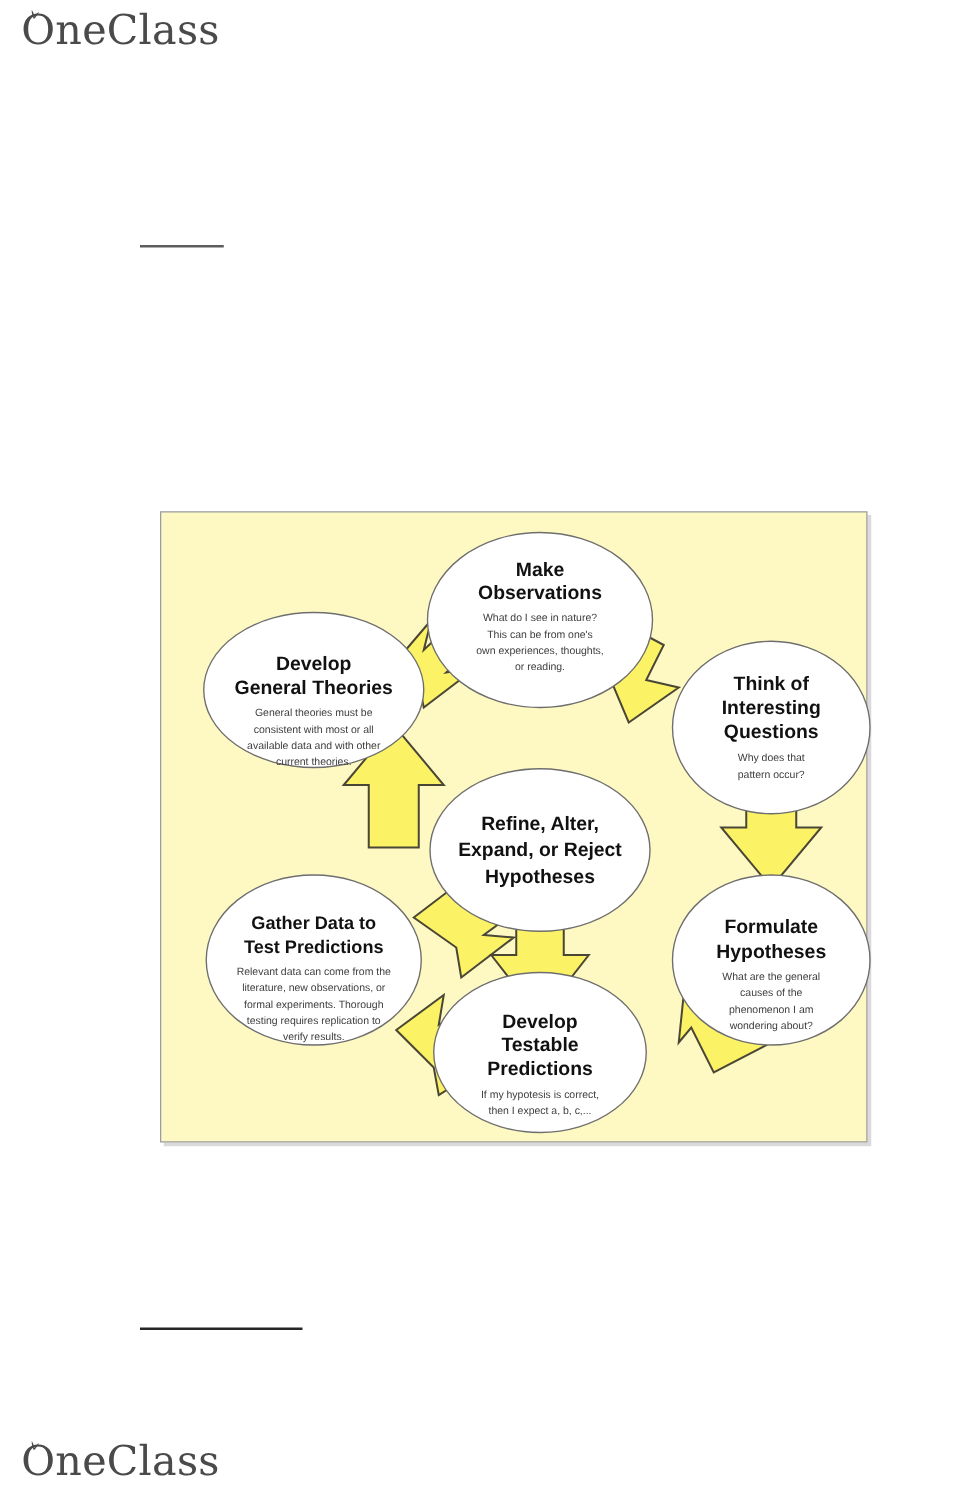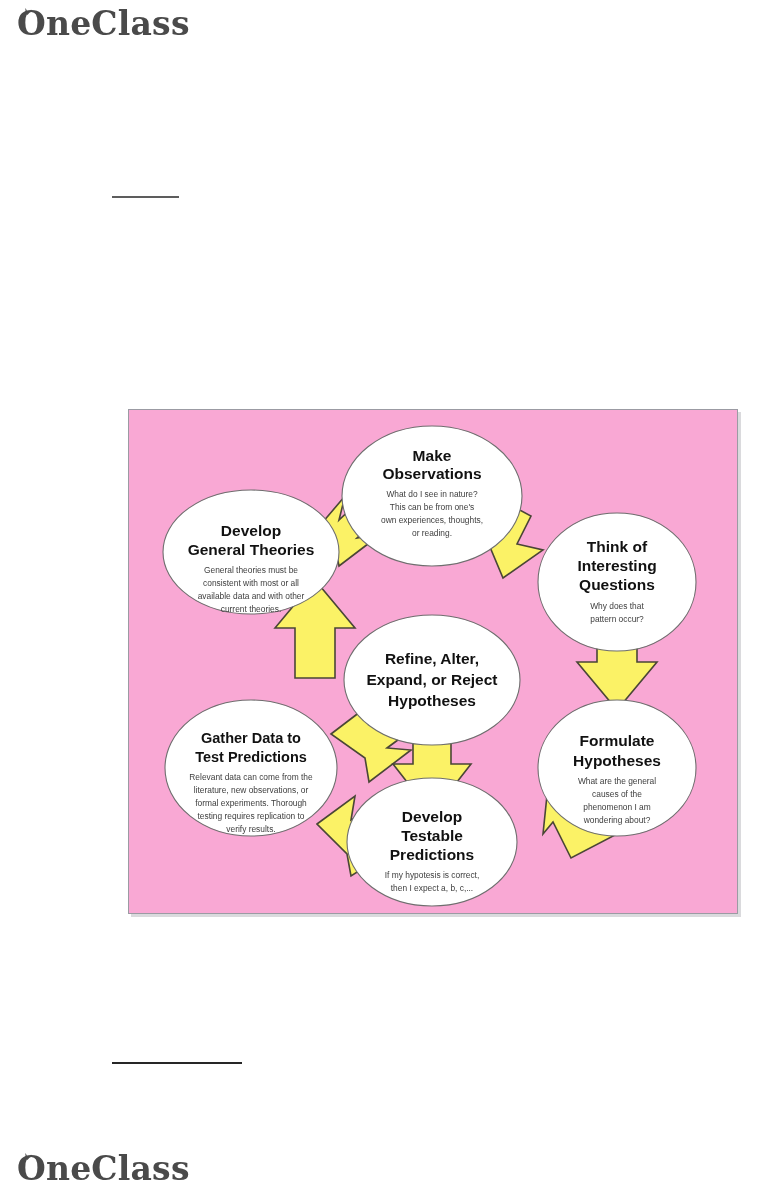--- a/index.html
+++ b/index.html
@@ -31,21 +31,21 @@
     height: 38px;
     flex: 0 0 auto;
   }
   .oneclass-logo .apple-wrap svg { display: block; }
   .oneclass-logo .logo-text {
     font-family: "DejaVu Serif", serif;
     font-size: 33px;
     line-height: 36px;
     letter-spacing: 0.2px;
     color: #4a4a4a;
-    font-weight: 700;
+    font-weight: 400;
     margin-left: -27px;
   }
   #logo-top { left: 12px; top: 6px; }
   #logo-bottom { left: 12px; top: 1151px; }
 
   
   .rule {
     position: absolute;
     background: #2b2b2b;
   }
@@ -62,23 +62,23 @@
     width: 130px;
     height: 1.6px;
     background: #262626;
   }
 
   
   #figure-frame {
     position: absolute;
     left: 128px;
     top: 409px;
-    width: 610px;
+    width: 566px;
     height: 505px;
-    background: #f9a8d4;
+    background: #fef9c3;
     border: 1.5px solid #9b9ba3;
     box-shadow: 3px 3px 0 rgba(150,150,158,0.35);
     box-sizing: border-box;
   }
   #figure-frame svg { display: block; }
 
   
   .node-title {
     font-family: "Liberation Sans", sans-serif;
     font-weight: bold;

